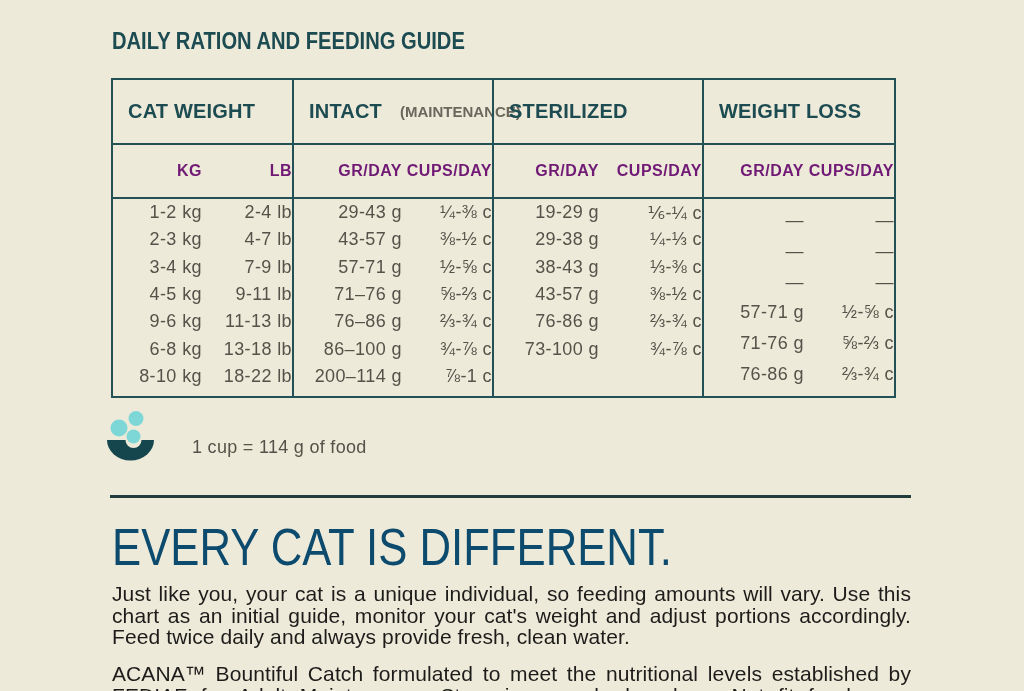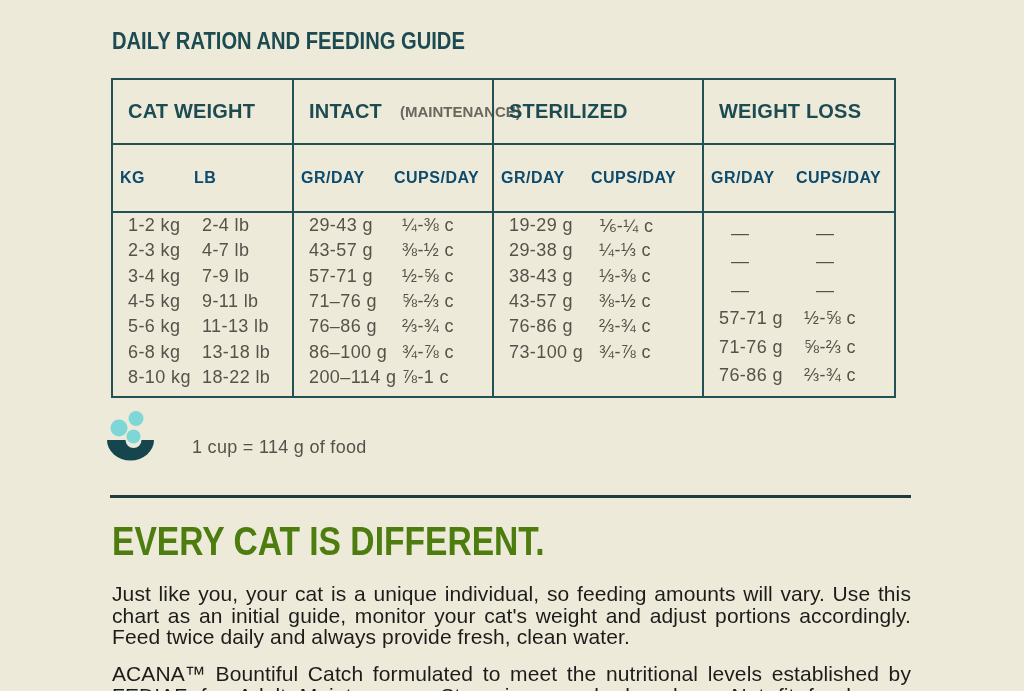--- a/index.html
+++ b/index.html
@@ -20,33 +20,34 @@
 
   
   .ftable {
     position:absolute; left:111px; top:78px;
     width:785px; height:320px;
     border:2px solid #235156;
     box-sizing:border-box;
     display:grid;
     grid-template-columns:179px 200px 210px 1fr;
     background:#edead9;
+    text-align:right;
   }
   .colgroup { display:flex; flex-direction:column; box-sizing:border-box; min-width:0; }
   .colgroup + .colgroup { border-left:2px solid #235156; }
   .h1 {
     height:65px; border-bottom:2px solid #235156;
     display:flex; align-items:center; padding-left:15px; box-sizing:border-box;
   }
   .h1 .main  { font-size:20px; font-weight:700; color:#1d4b52; letter-spacing:0.2px; }
   .h1 .sufx  { font-size:15px; font-weight:700; color:#6b675d; margin-left:18px; }
   .h2 {
-    height:68px; border-bottom:2px solid #235156;
-    display:grid; align-items:center; padding-left:7px; box-sizing:border-box;
-    font-size:16px; font-weight:700; color:#0c4a6e; letter-spacing:0.5px;
+    height:54px; border-bottom:2px solid #235156;
+    display:grid; align-items:center; padding-left:15px; box-sizing:border-box;
+    font-size:16px; font-weight:700; color:#701a75; letter-spacing:0.5px;
   }
   .gcw { grid-template-columns:74px 1fr; }
   .gin { grid-template-columns:93px 1fr; }
   .gst { grid-template-columns:90px 1fr; }
   .gwl { grid-template-columns:85px 1fr; }
   .dbody {
     flex:1; display:grid; grid-template-rows:repeat(7,1fr);
     padding:0 0 6px 0; box-sizing:border-box;
   }
   .dbody-wl {
@@ -68,21 +69,21 @@
 
   
   .rule {
     position:absolute; left:110px; top:495px;
     width:801px; height:3px; background:#213c3c;
   }
 
   
   .section-heading {
     position:absolute; left:112px; top:521px;
-    font-size:40px; font-weight:700; color:#4d7c0f; line-height:1;
+    font-size:52px; font-weight:400; color:#0c4a6e; line-height:1;
   }
   .para {
     position:absolute; left:112px; width:799px;
     font-size:21px; line-height:21.5px; text-align:justify;
     color:#1d1c1a; letter-spacing:0.1px;
   }
   .para1 { top:562px; }
   .para2 { top:642px; }
 </style>
 </head>
@@ -113,21 +114,21 @@
         </div>
       <div class="drow gcw">
           <span>3-4 kg</span>
           <span>7-9 lb</span>
         </div>
       <div class="drow gcw">
           <span>4-5 kg</span>
           <span>9-11 lb</span>
         </div>
       <div class="drow gcw">
-          <span>5-6 kg</span>
+          <span>9-6 kg</span>
           <span>11-13 lb</span>
         </div>
       <div class="drow gcw">
           <span>6-8 kg</span>
           <span>13-18 lb</span>
         </div>
       <div class="drow gcw">
           <span>8-10 kg</span>
           <span>18-22 lb</span>
         </div>

